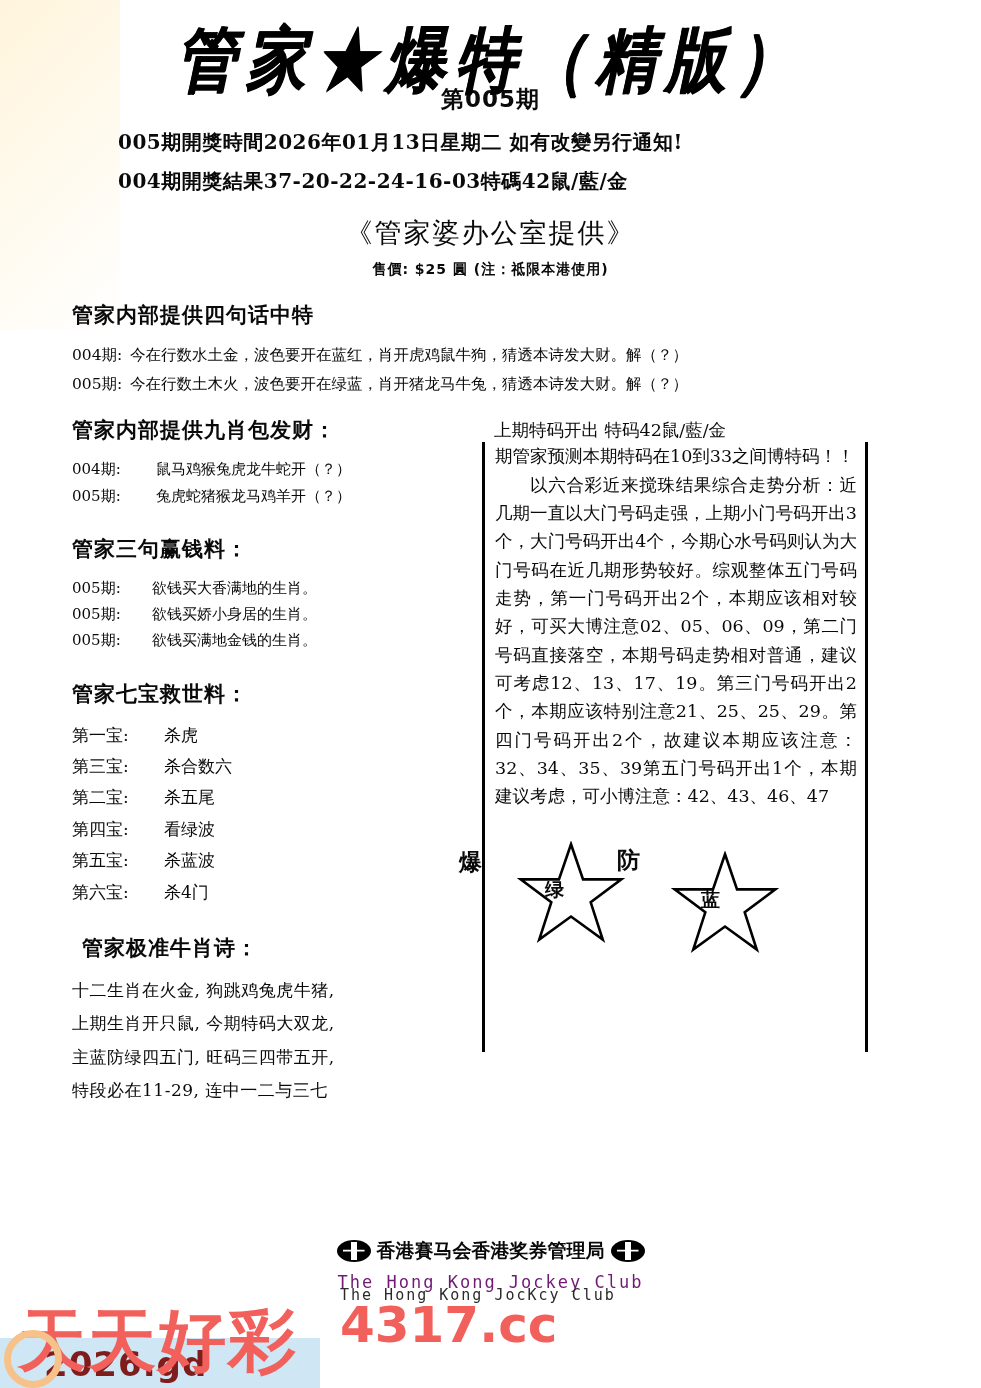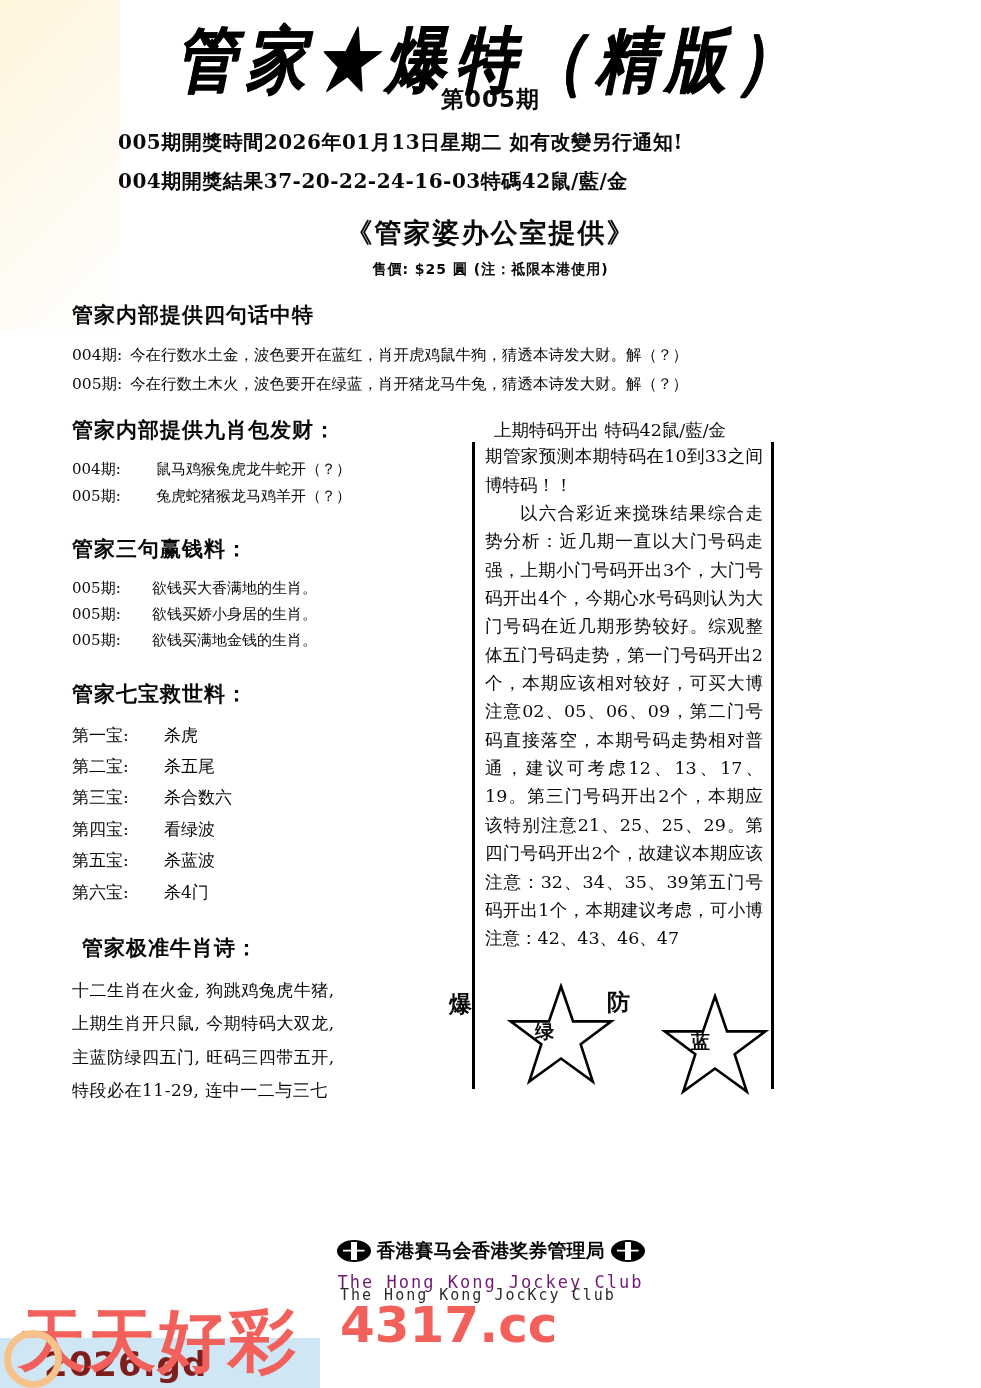--- a/index.html
+++ b/index.html
@@ -42,35 +42,35 @@
     letter-spacing:1px;
   }
   .hdr-line{
     font-family:"DejaVu Serif","Liberation Serif",serif;
     font-size:20px;font-weight:bold;
     margin-top:12px;letter-spacing:.5px;
     white-space:nowrap;
   }
   .provider{
     font-family:"DejaVu Serif","Liberation Serif",serif;
-    font-weight:bold;font-size:27px;margin-top:20px;letter-spacing:2px;
+    font-weight:normal;font-size:27px;margin-top:20px;letter-spacing:2px;
   }
   .price{
     font-family:"DejaVu Sans","Liberation Sans",sans-serif;
     font-weight:bold;font-size:14px;margin-top:10px;letter-spacing:1px;
     transform:scaleY(1.05);
   }
 
   
   .columns{position:relative;margin-top:18px;}
   .left-col{
     position:absolute;left:72px;top:0;width:390px;
   }
   .right-col{
-    position:absolute;left:472px;top:0;width:302px;
+    position:absolute;left:482px;top:0;width:386px;
     border-left:3px solid #000;
     border-right:3px solid #000;
     padding:0 8px 0 10px;
     box-sizing:border-box;
     min-height:610px;
   }
 
   h2.sec{
     font-family:"DejaVu Sans","Liberation Sans",sans-serif;
     font-weight:bold;font-size:21px;
@@ -276,24 +276,24 @@
           <span class="lbl">005期:</span><span class="val">欲钱买满地金钱的生肖。</span>
         </div>
       </div>
 
       <div class="sec-gap">
         <h2 class="sec">管家七宝救世料：</h2>
         <div class="treasure">
           <span class="lbl">第一宝:</span><span>杀虎</span>
         </div>
         <div class="treasure">
+          <span class="lbl">第三宝:</span><span>杀合数六</span>
+        </div>
+        <div class="treasure">
           <span class="lbl">第二宝:</span><span>杀五尾</span>
-        </div>
-        <div class="treasure">
-          <span class="lbl">第三宝:</span><span>杀合数六</span>
         </div>
         <div class="treasure">
           <span class="lbl">第四宝:</span><span>看绿波</span>
         </div>
         <div class="treasure">
           <span class="lbl">第五宝:</span><span>杀蓝波</span>
         </div>
         <div class="treasure">
           <span class="lbl">第六宝:</span><span>杀4门</span>
         </div>

